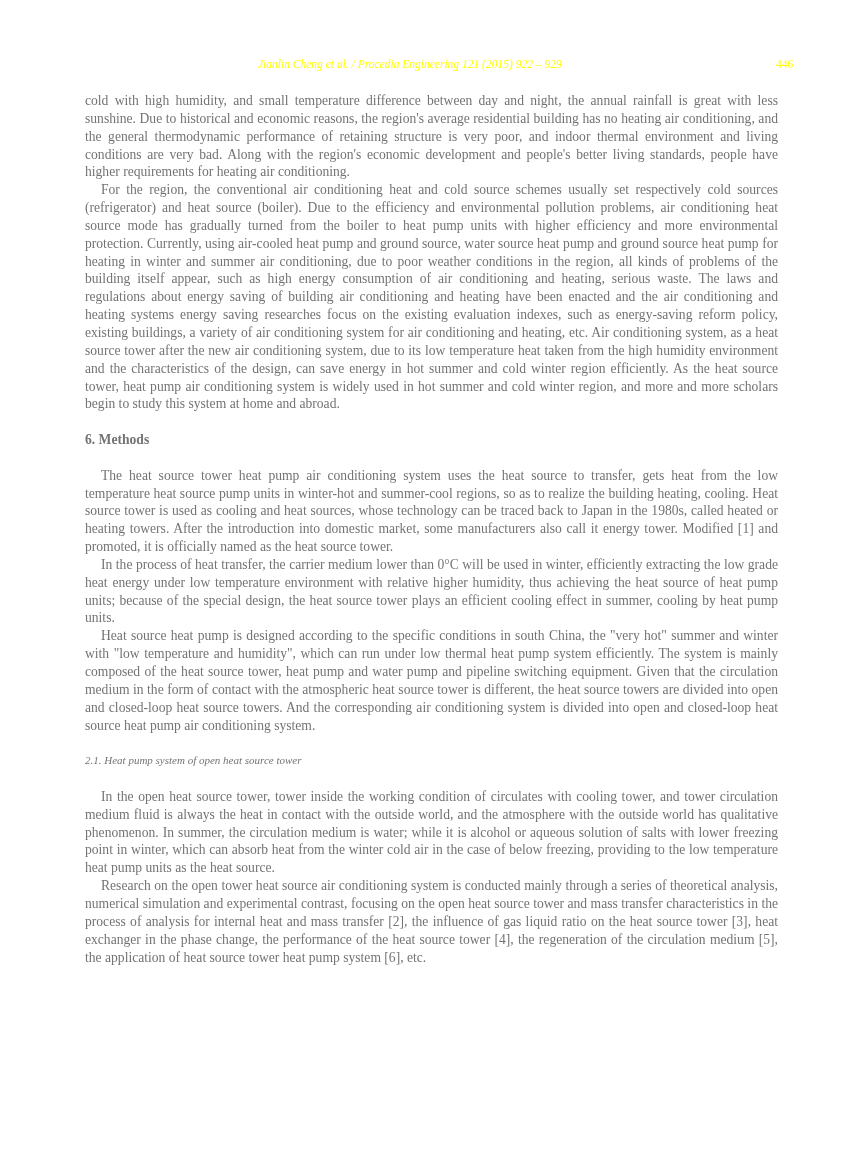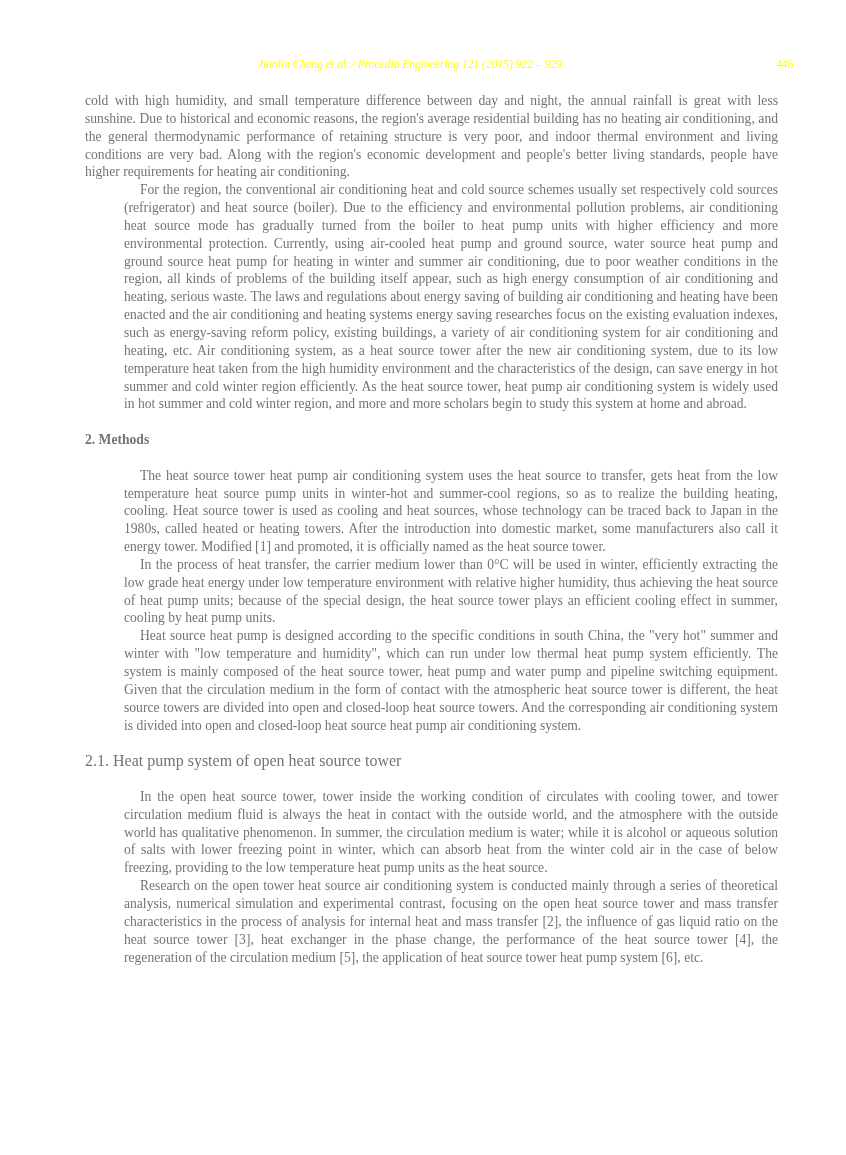--- a/index.html
+++ b/index.html
@@ -9,38 +9,38 @@
     position: absolute; top: 58px; left: 0; width: 726px; height: 16px;
     font-family: "Liberation Serif", serif; font-size: 11.5px; color: #ffff00;
   }
   .running-head .citation { position: absolute; left: 258px; top: 0; font-style: italic; white-space: nowrap; }
   .running-head .page-number { position: absolute; left: 776px; top: 0; white-space: nowrap; }
   .body-text {
     position: absolute; left: 85px; top: 92px; width: 693px;
     font-family: "Liberation Serif", serif; font-size: 13.6px; line-height: 17.85px; color: #737373;
   }
   .body-text p { margin: 0; text-align: justify; hyphens: none; }
-  .body-text p.indent { text-indent: 16px; margin-left: 39px; }
+  .body-text p.indent { text-indent: 16px; }
   .section-heading { font-weight: bold; margin: 17.85px 0 17.85px 0; font-size: 13.6px; }
-  .subsection-heading { margin: 17.85px 0 17.85px 0; font-size: 16px; }
+  .subsection-heading { font-style: italic; margin: 17.85px 0 17.85px 0; font-size: 11px; }
 </style>
 </head>
 <body>
 
 <div class="page">
   <div class="running-head">
     <span class="citation">Jianlin Cheng et al. / Procedia Engineering 121 (2015) 922 – 929</span>
     <span class="page-number">446</span>
   </div>
 
   <div class="body-text">
     <p>cold with high humidity, and small temperature difference between day and night, the annual rainfall is great with less sunshine. Due to historical and economic reasons, the region's average residential building has no heating air conditioning, and the general thermodynamic performance of retaining structure is very poor, and indoor thermal environment and living conditions are very bad. Along with the region's economic development and people's better living standards, people have higher requirements for heating air conditioning.</p>
     <p class="indent">For the region, the conventional air conditioning heat and cold source schemes usually set respectively cold sources (refrigerator) and heat source (boiler). Due to the efficiency and environmental pollution problems, air conditioning heat source mode has gradually turned from the boiler to heat pump units with higher efficiency and more environmental protection. Currently, using air-cooled heat pump and ground source, water source heat pump and ground source heat pump for heating in winter and summer air conditioning, due to poor weather conditions in the region, all kinds of problems of the building itself appear, such as high energy consumption of air conditioning and heating, serious waste. The laws and regulations about energy saving of building air conditioning and heating have been enacted and the air conditioning and heating systems energy saving researches focus on the existing evaluation indexes, such as energy-saving reform policy, existing buildings, a variety of air conditioning system for air conditioning and heating, etc. Air conditioning system, as a heat source tower after the new air conditioning system, due to its low temperature heat taken from the high humidity environment and the characteristics of the design, can save energy in hot summer and cold winter region efficiently. As the heat source tower, heat pump air conditioning system is widely used in hot summer and cold winter region, and more and more scholars begin to study this system at home and abroad.</p>
 
-    <div class="section-heading">2. Methods</div>
+    <div class="section-heading">6. Methods</div>
     <p class="indent">The heat source tower heat pump air conditioning system uses the heat source to transfer, gets heat from the low temperature heat source pump units in winter-hot and summer-cool regions, so as to realize the building heating, cooling. Heat source tower is used as cooling and heat sources, whose technology can be traced back to Japan in the 1980s, called heated or heating towers. After the introduction into domestic market, some manufacturers also call it energy tower. Modified [1] and promoted, it is officially named as the heat source tower.</p>
     <p class="indent">In the process of heat transfer, the carrier medium lower than 0°C will be used in winter, efficiently extracting the low grade heat energy under low temperature environment with relative higher humidity, thus achieving the heat source of heat pump units; because of the special design, the heat source tower plays an efficient cooling effect in summer, cooling by heat pump units.</p>
     <p class="indent">Heat source heat pump is designed according to the specific conditions in south China, the "very hot" summer and winter with "low temperature and humidity", which can run under low thermal heat pump system efficiently. The system is mainly composed of the heat source tower, heat pump and water pump and pipeline switching equipment. Given that the circulation medium in the form of contact with the atmospheric heat source tower is different, the heat source towers are divided into open and closed-loop heat source towers. And the corresponding air conditioning system is divided into open and closed-loop heat source heat pump air conditioning system.</p>
 
     <div class="subsection-heading">2.1. Heat pump system of open heat source tower</div>
     <p class="indent">In the open heat source tower, tower inside the working condition of circulates with cooling tower, and tower circulation medium fluid is always the heat in contact with the outside world, and the atmosphere with the outside world has qualitative phenomenon. In summer, the circulation medium is water; while it is alcohol or aqueous solution of salts with lower freezing point in winter, which can absorb heat from the winter cold air in the case of below freezing, providing to the low temperature heat pump units as the heat source.</p>
     <p class="indent">Research on the open tower heat source air conditioning system is conducted mainly through a series of theoretical analysis, numerical simulation and experimental contrast, focusing on the open heat source tower and mass transfer characteristics in the process of analysis for internal heat and mass transfer [2], the influence of gas liquid ratio on the heat source tower [3], heat exchanger in the phase change, the performance of the heat source tower [4], the regeneration of the circulation medium [5], the application of heat source tower heat pump system [6], etc.</p>
   </div>
 </div>
 

